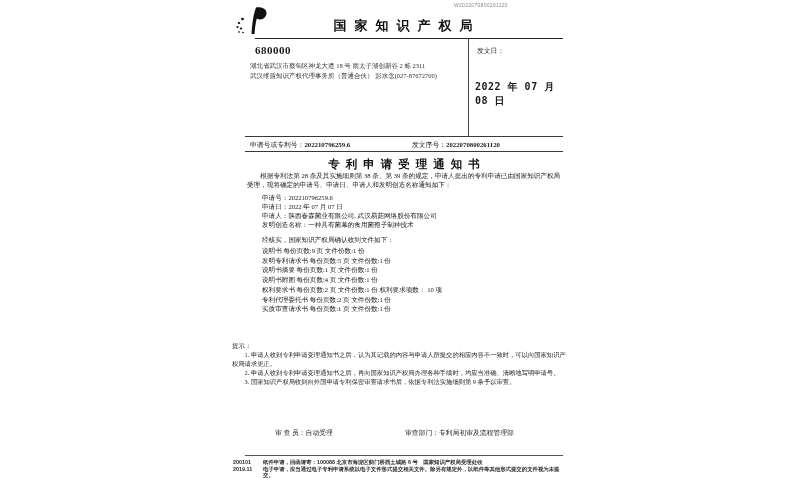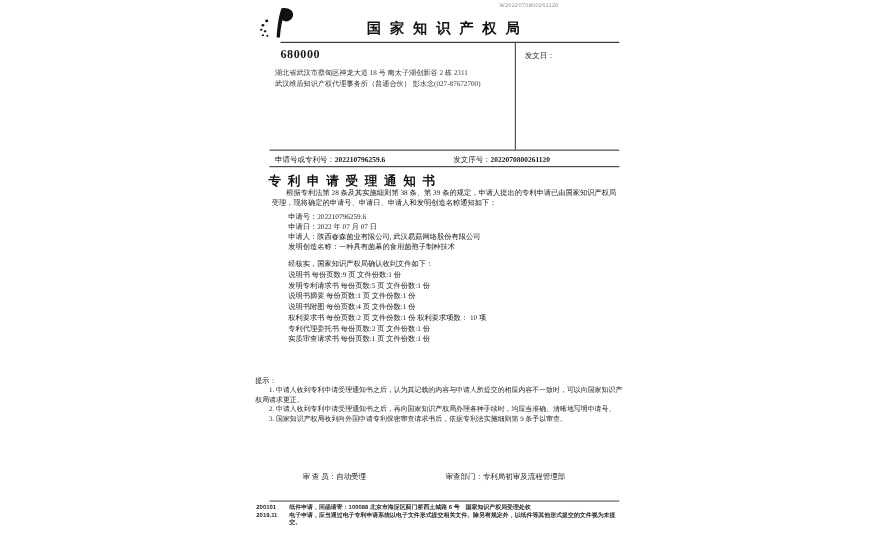--- a/index.html
+++ b/index.html
@@ -20,21 +20,21 @@
   .addr2{top:72px;}
   .vrule{left:238px;top:39px;height:97px;border-left:1.2px solid #444;}
   .dispatch-label{left:247px;top:46px;font-size:6.8px;}
   .dispatch-date{left:245px;top:80px;font-size:10px;font-weight:bold;letter-spacing:.5px;
                  font-family:"DejaVu Sans Mono","Liberation Mono",monospace;}
   .meta-top{left:15px;top:136px;width:318px;}
   .meta-bottom{left:15px;top:151px;width:318px;}
   .meta-app{left:20px;top:140px;font-size:6.8px;}
   .meta-serial{left:182px;top:140px;font-size:6.8px;}
   .meta-val{font-weight:bold;}
-  .notice-title{left:14px;right:0;top:157px;text-align:left;font-size:11.5px;
+  .notice-title{left:14px;right:0;top:157px;text-align:center;font-size:11.5px;
                 font-weight:bold;letter-spacing:6px;color:#111;}
   .intro{left:17px;top:171px;width:316px;font-size:6.6px;line-height:9.2px;text-indent:2em;}
   .fields{left:32px;top:194px;font-size:6.6px;line-height:8.9px;}
   .received-intro{left:32px;top:236px;font-size:6.6px;}
   .file-list{left:32px;top:246px;font-size:6.6px;line-height:9.7px;}
   .notes-label{left:2px;top:342px;font-size:6.5px;}
   .notes{left:2px;top:350px;width:334px;font-size:6.3px;line-height:9.1px;}
   .notes .note-item{text-indent:2em;}
   .examiner{left:45px;top:428px;font-size:6.8px;}
   .dept{left:175px;top:428px;font-size:6.8px;}
@@ -69,20 +69,21 @@
 
     <div class="abs office">国家知识产权局</div>
     <div class="abs rule header-rule"></div>
 
     <div class="abs postcode">680000</div>
     <div class="abs addr addr1">湖北省武汉市蔡甸区神龙大道 18 号 南太子湖创新谷 2 栋 2311</div>
     <div class="abs addr addr2">武汉维盾知识产权代理事务所（普通合伙） 彭水念(027-87672700)</div>
 
     <div class="abs vrule"></div>
     <div class="abs dispatch-label">发文日：</div>
+    <div class="abs dispatch-date">2022 年 07 月 08 日</div>
 
     <div class="abs rule meta-top"></div>
     <div class="abs meta-app"><span>申请号或专利号：</span><span class="meta-val">202210796259.6</span></div>
     <div class="abs meta-serial"><span>发文序号：</span><span class="meta-val">2022070800261120</span></div>
     <div class="abs rule meta-bottom"></div>
 
     <div class="abs notice-title">专利申请受理通知书</div>
 
     <div class="abs intro">根据专利法第 28 条及其实施细则第 38 条、第 39 条的规定，申请人提出的专利申请已由国家知识产权局受理，现将确定的申请号、申请日、申请人和发明创造名称通知如下：</div>
 

